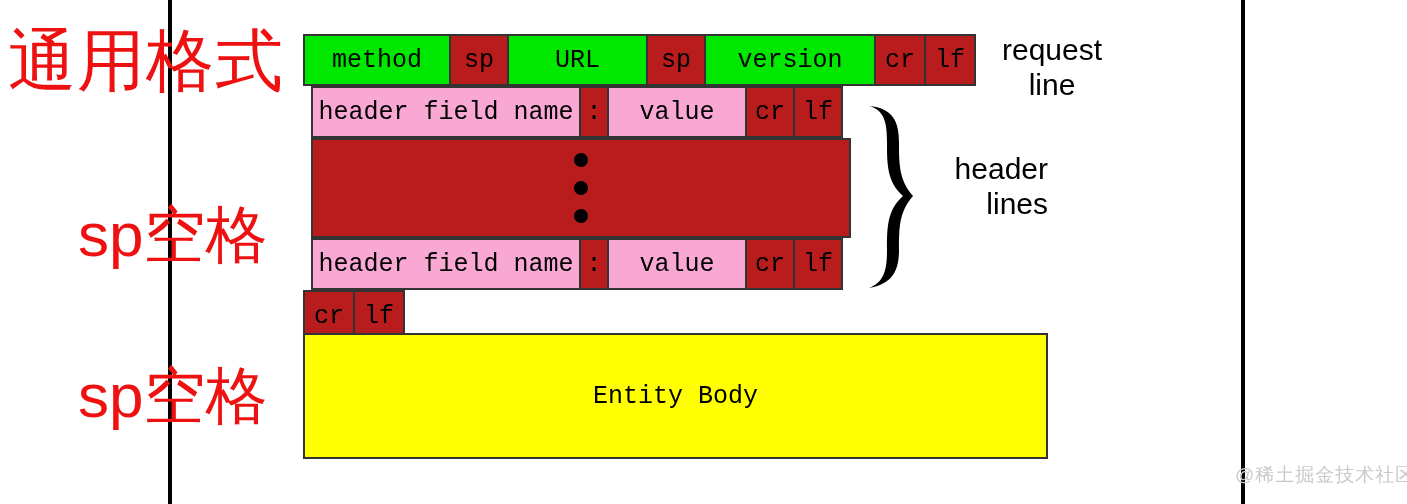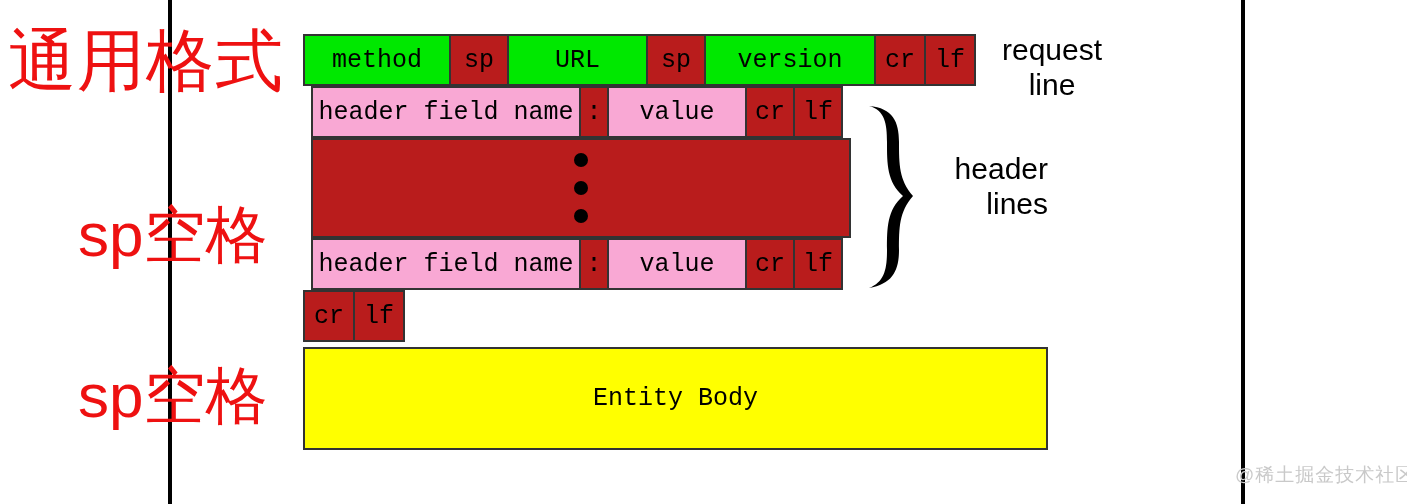--- a/index.html
+++ b/index.html
@@ -94,21 +94,21 @@
 
   
   #row-request { left: 0px;  top: 0px;   height: 52px; }
   
   #row-header-1 { left: 8px; top: 52px;  height: 52px; }
   #row-ellipsis { left: 8px; top: 104px; height: 100px; }
   #row-header-2 { left: 8px; top: 204px; height: 52px; }
   
   #row-blank    { left: 0px; top: 256px; height: 52px; }
   
-  #row-body     { left: 0px; top: 313px; height: 103px; }
+  #row-body     { left: 0px; top: 299px; height: 126px; }
 
   .dots {
     position: absolute;
     left: 0;
     top: 0;
     width: 100%;
     height: 100%;
     display: flex;
     flex-direction: column;
     align-items: center;

